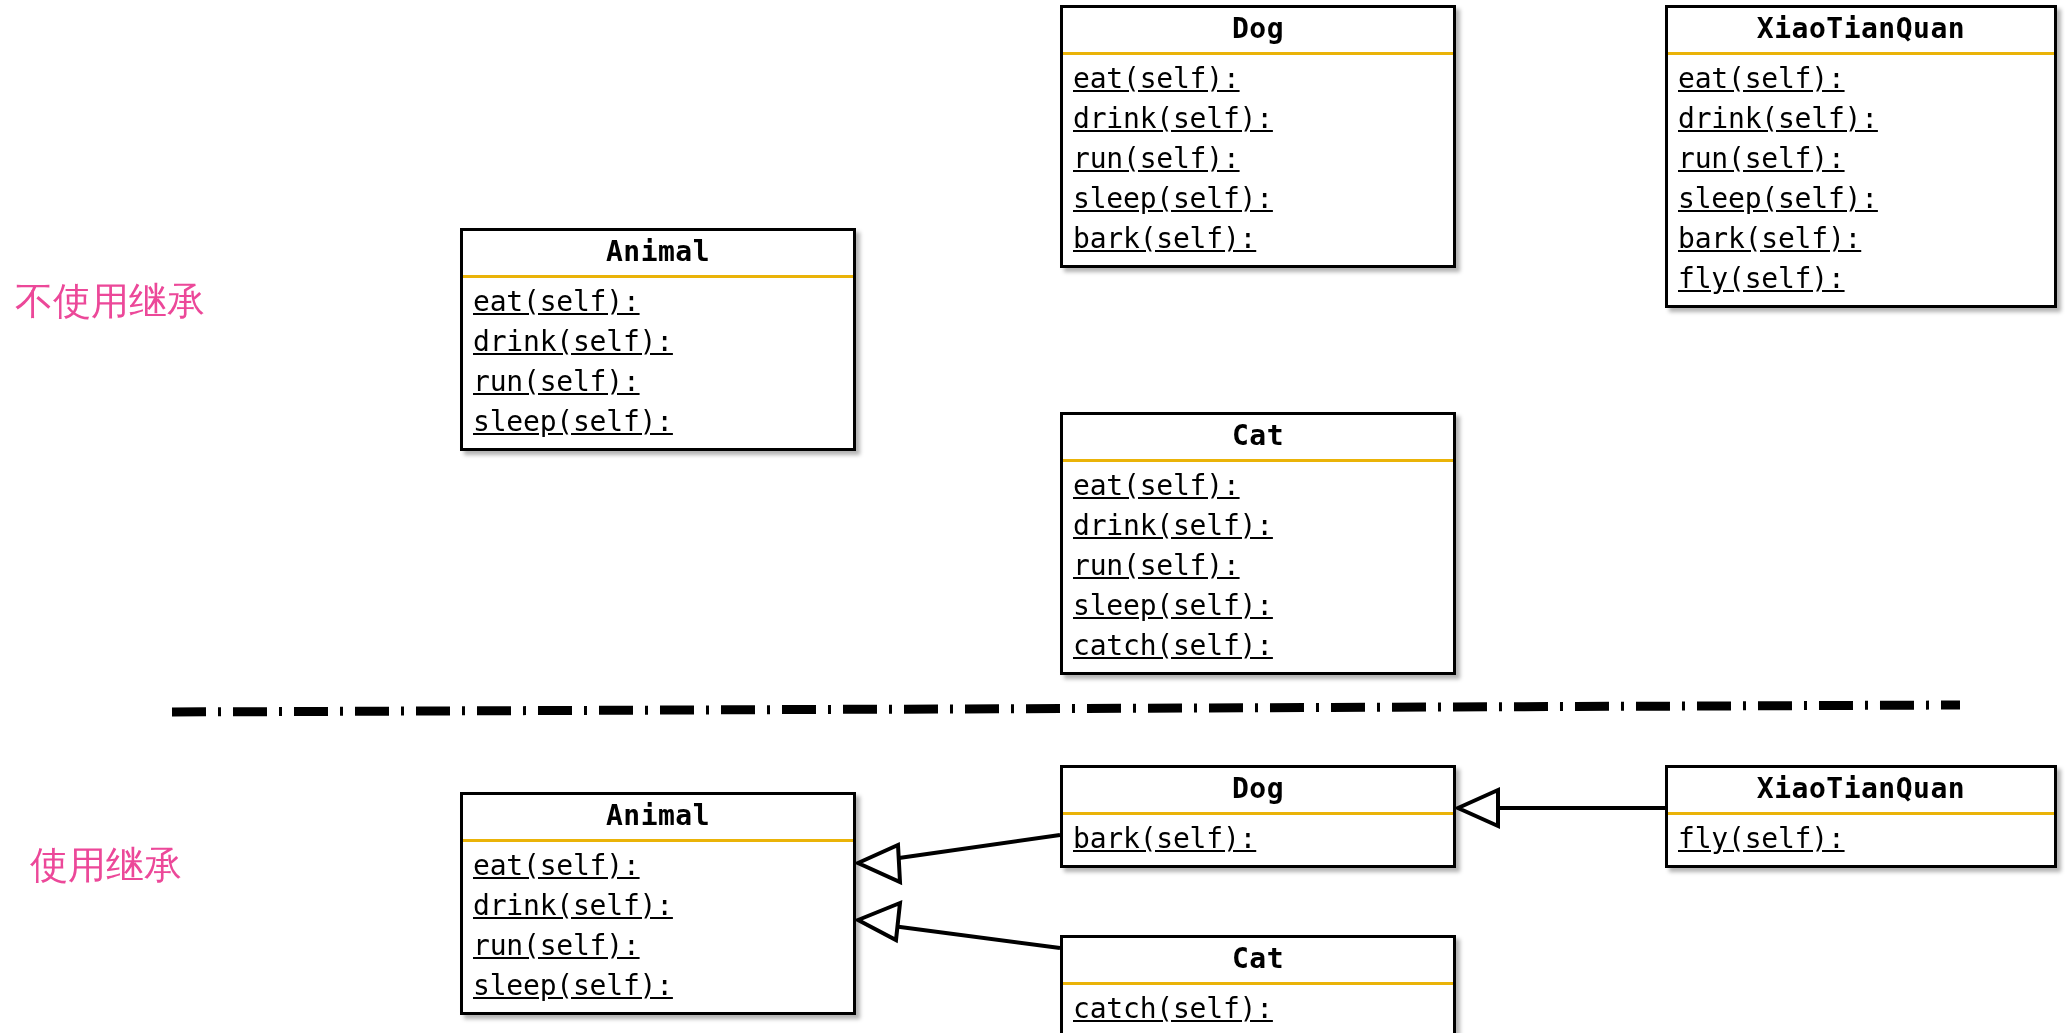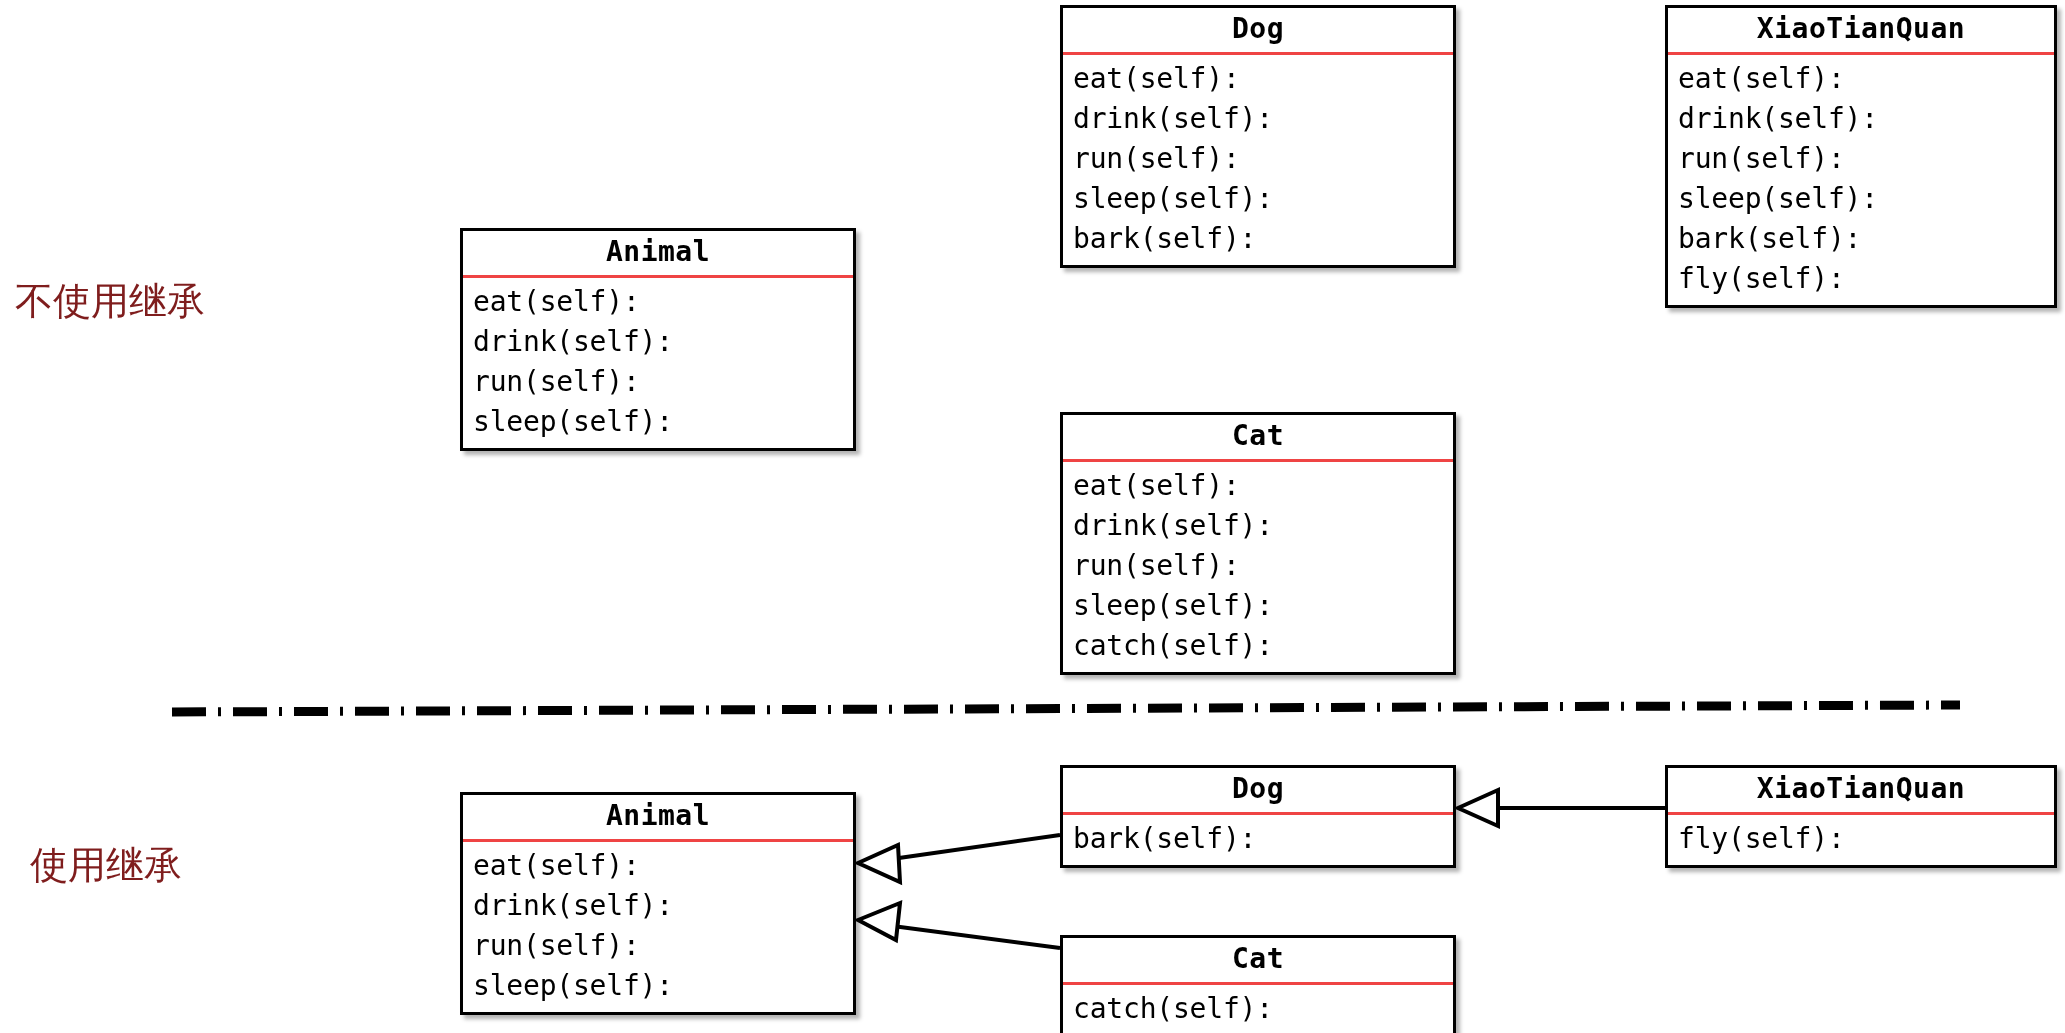--- a/index.html
+++ b/index.html
@@ -24,44 +24,45 @@
     background: #ffffff;
     box-shadow: 4px 4px 4px rgba(0,0,0,0.30);
   }
   .uml-title {
     box-sizing: border-box;
     text-align: center;
     font-weight: bold;
     font-size: 28px;
     line-height: 36px;
     padding: 3px 6px 5px 6px;
-    border-bottom: 3px solid #ef4444;
+    border-bottom: 3px solid #eab308;
     color: #000000;
     letter-spacing: 0.5px;
     white-space: nowrap;
   }
   .uml-members {
     box-sizing: border-box;
     padding: 4px 4px 6px 10px;
+    text-decoration: underline;
   }
   .uml-member {
     font-size: 28px;
     line-height: 40px;
     color: #000000;
     white-space: nowrap;
     letter-spacing: -0.2px;
   }
 
   
   .section-label {
     position: absolute;
     font-family: "DejaVu Sans", "Liberation Sans", sans-serif;
     font-size: 38px;
     line-height: 46px;
-    color: #7f1d1d;
+    color: #ec4899;
     white-space: nowrap;
   }
 
   
   .divider-svg {
     position: absolute;
     left: 0;
     top: 0;
     width: 2065px;
     height: 1033px;

